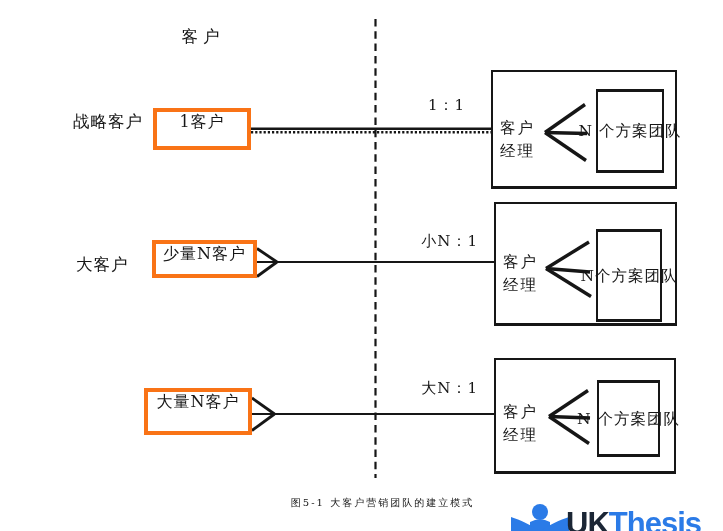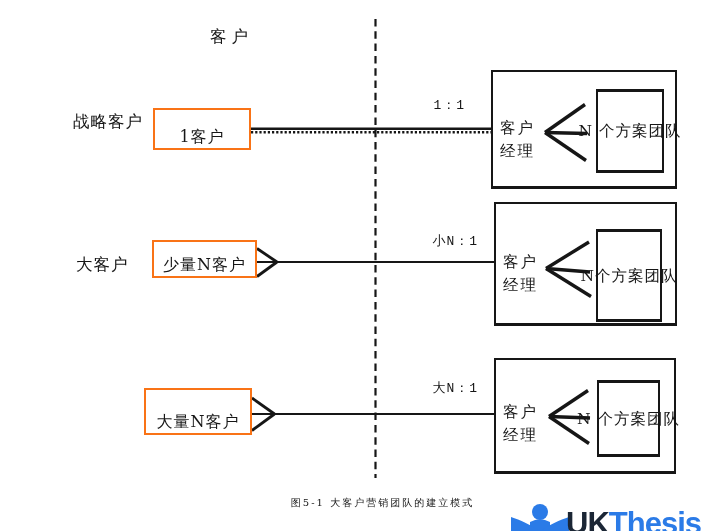--- a/index.html
+++ b/index.html
@@ -6,37 +6,37 @@
   #canvas{
     position:relative;width:723px;height:531px;background:#ffffff;
     overflow:hidden;
     font-family:"DejaVu Serif","Liberation Serif",serif;
     color:#161616;
   }
   .abs{position:absolute;}
   .ctext{text-align:center;}
   
   .ebox{
-    position:absolute;box-sizing:border-box;border:2px solid #f97316;
-    background:transparent;display:flex;align-items:flex-end;justify-content:center;
+    position:absolute;box-sizing:border-box;border:4px solid #f97316;
+    background:transparent;display:flex;align-items:flex-start;justify-content:center;
     font-size:16px;letter-spacing:1px;white-space:nowrap;
   }
   .teambox{
     position:absolute;box-sizing:border-box;
     border:2px solid #161616;border-bottom-width:3px;background:transparent;
   }
   .planbox{
     position:absolute;box-sizing:border-box;
     border:2px solid #161616;border-top-width:3px;border-bottom-width:3px;
     display:flex;flex-direction:row;align-items:center;justify-content:center;
     font-size:15.5px;line-height:26px;letter-spacing:1px;white-space:nowrap;
   }
   .coltitle{font-size:16.5px;letter-spacing:5px;}
   .cat{font-size:16.5px;letter-spacing:1px;white-space:nowrap;}
-  .ratio{font-size:13px;text-align:right;width:88px;letter-spacing:1px;white-space:nowrap;font-family:Liberation Mono, monospace;}
+  .ratio{font-size:15px;text-align:right;width:88px;letter-spacing:1px;white-space:nowrap;}
   .mgr{
     width:38px;font-size:15.5px;line-height:22.5px;letter-spacing:2px;
     word-break:break-all;
   }
   .caption{font-size:10px;letter-spacing:2px;white-space:nowrap;}
   
   .brand{
     font-family:"Liberation Sans","DejaVu Sans",sans-serif;
     font-size:31px;font-weight:800;letter-spacing:-1px;white-space:nowrap;
     line-height:34px;
@@ -84,21 +84,21 @@
       <line x1="546" y1="268.5" x2="591" y2="296.5" stroke="#161616" stroke-width="3.4"></line>
     </g>
 
     <g>
       <line x1="549" y1="416.5" x2="588" y2="390.5" stroke="#161616" stroke-width="3.4"></line>
       <line x1="549" y1="416.5" x2="590" y2="418" stroke="#161616" stroke-width="3.4"></line>
       <line x1="549" y1="416.5" x2="589" y2="443.5" stroke="#161616" stroke-width="3.4"></line>
     </g>
   </svg>
 
-  <div class="abs coltitle ctext" style="left:153px;top:26px;width:100px;text-align:right;">客户</div>
+  <div class="abs coltitle ctext" style="left:153px;top:26px;width:100px;">客户</div>
 
   <div class="abs cat" style="left:73px;top:111px;">战略客户</div>
   <div class="ebox" style="left:153px;top:108px;width:98px;height:42px;">
     <span>1客户</span>
   </div>
   <div class="abs ratio" style="left:377px;top:96px;">1：1</div>
   <div class="teambox" style="left:491px;top:70px;width:186px;height:119px;"></div>
   <div class="abs mgr" style="left:500px;top:117px;">客户经理</div>
   <div class="planbox" style="left:596px;top:89px;width:68px;height:84px;">
     <div>N 个</div>

